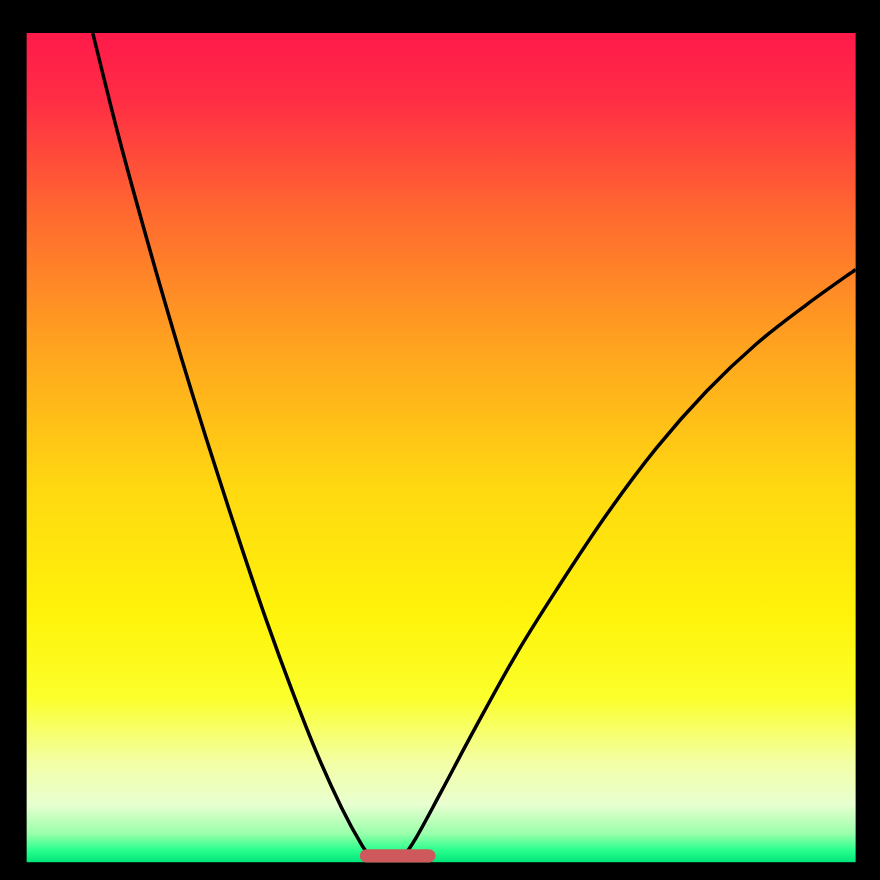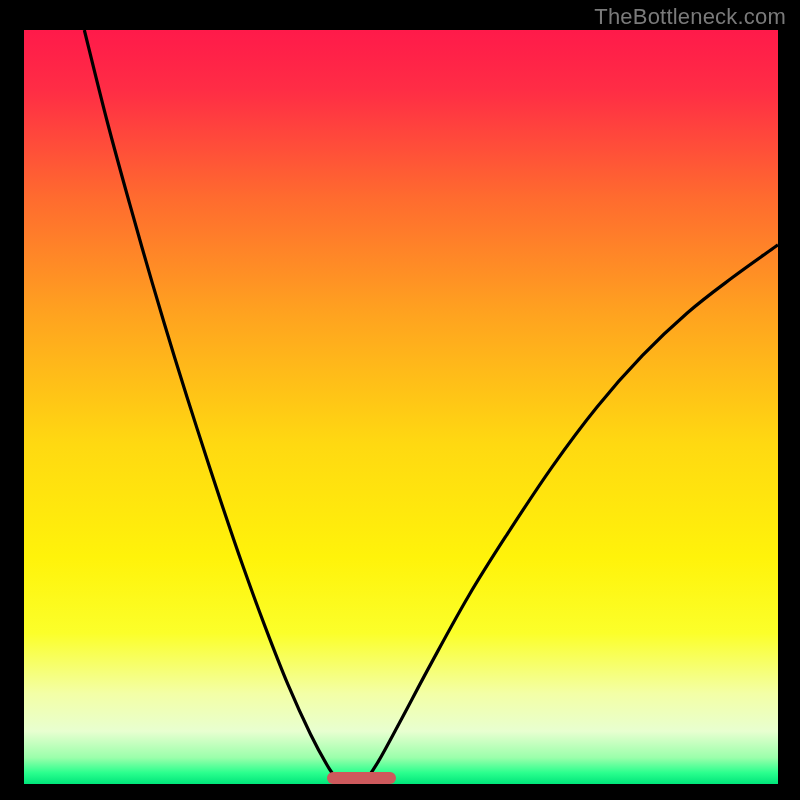--- a/index.html
+++ b/index.html
@@ -42,21 +42,20 @@
     border-radius: 6px;
     background: #cd595c;
   }
   svg { display: block; }
 </style>
 </head>
 <body>
 
 <div class="frame">
 
-  <div class="watermark">TheBottleneck.com</div>
 
   <div class="plot">
     <svg id="plot-svg" xmlns="http://www.w3.org/2000/svg" preserveAspectRatio="none" width="754" height="754" viewBox="0 0 754 754">
       <defs>
         <linearGradient id="bg-grad" x1="0" y1="0" x2="0" y2="1">
             <stop offset="0%" stop-color="#ff1a4a"></stop>
             <stop offset="8%" stop-color="#ff2d45"></stop>
             <stop offset="22%" stop-color="#ff6a2f"></stop>
             <stop offset="38%" stop-color="#ffa41f"></stop>
             <stop offset="55.00000000000001%" stop-color="#ffd911"></stop>

